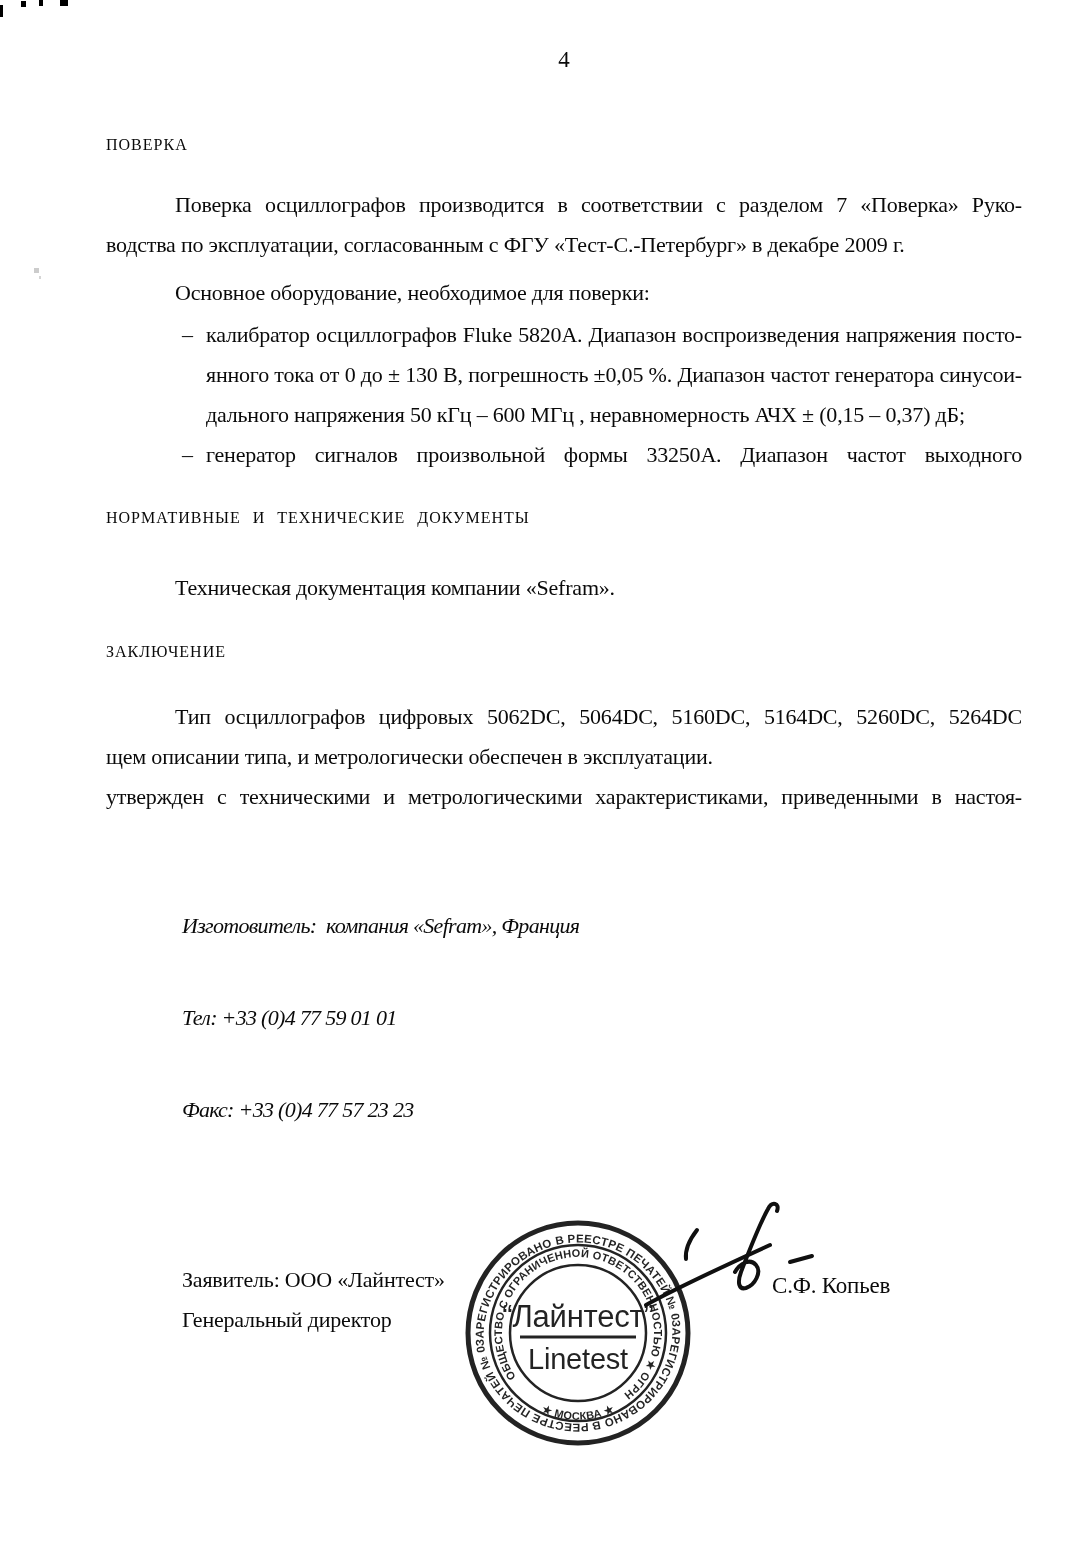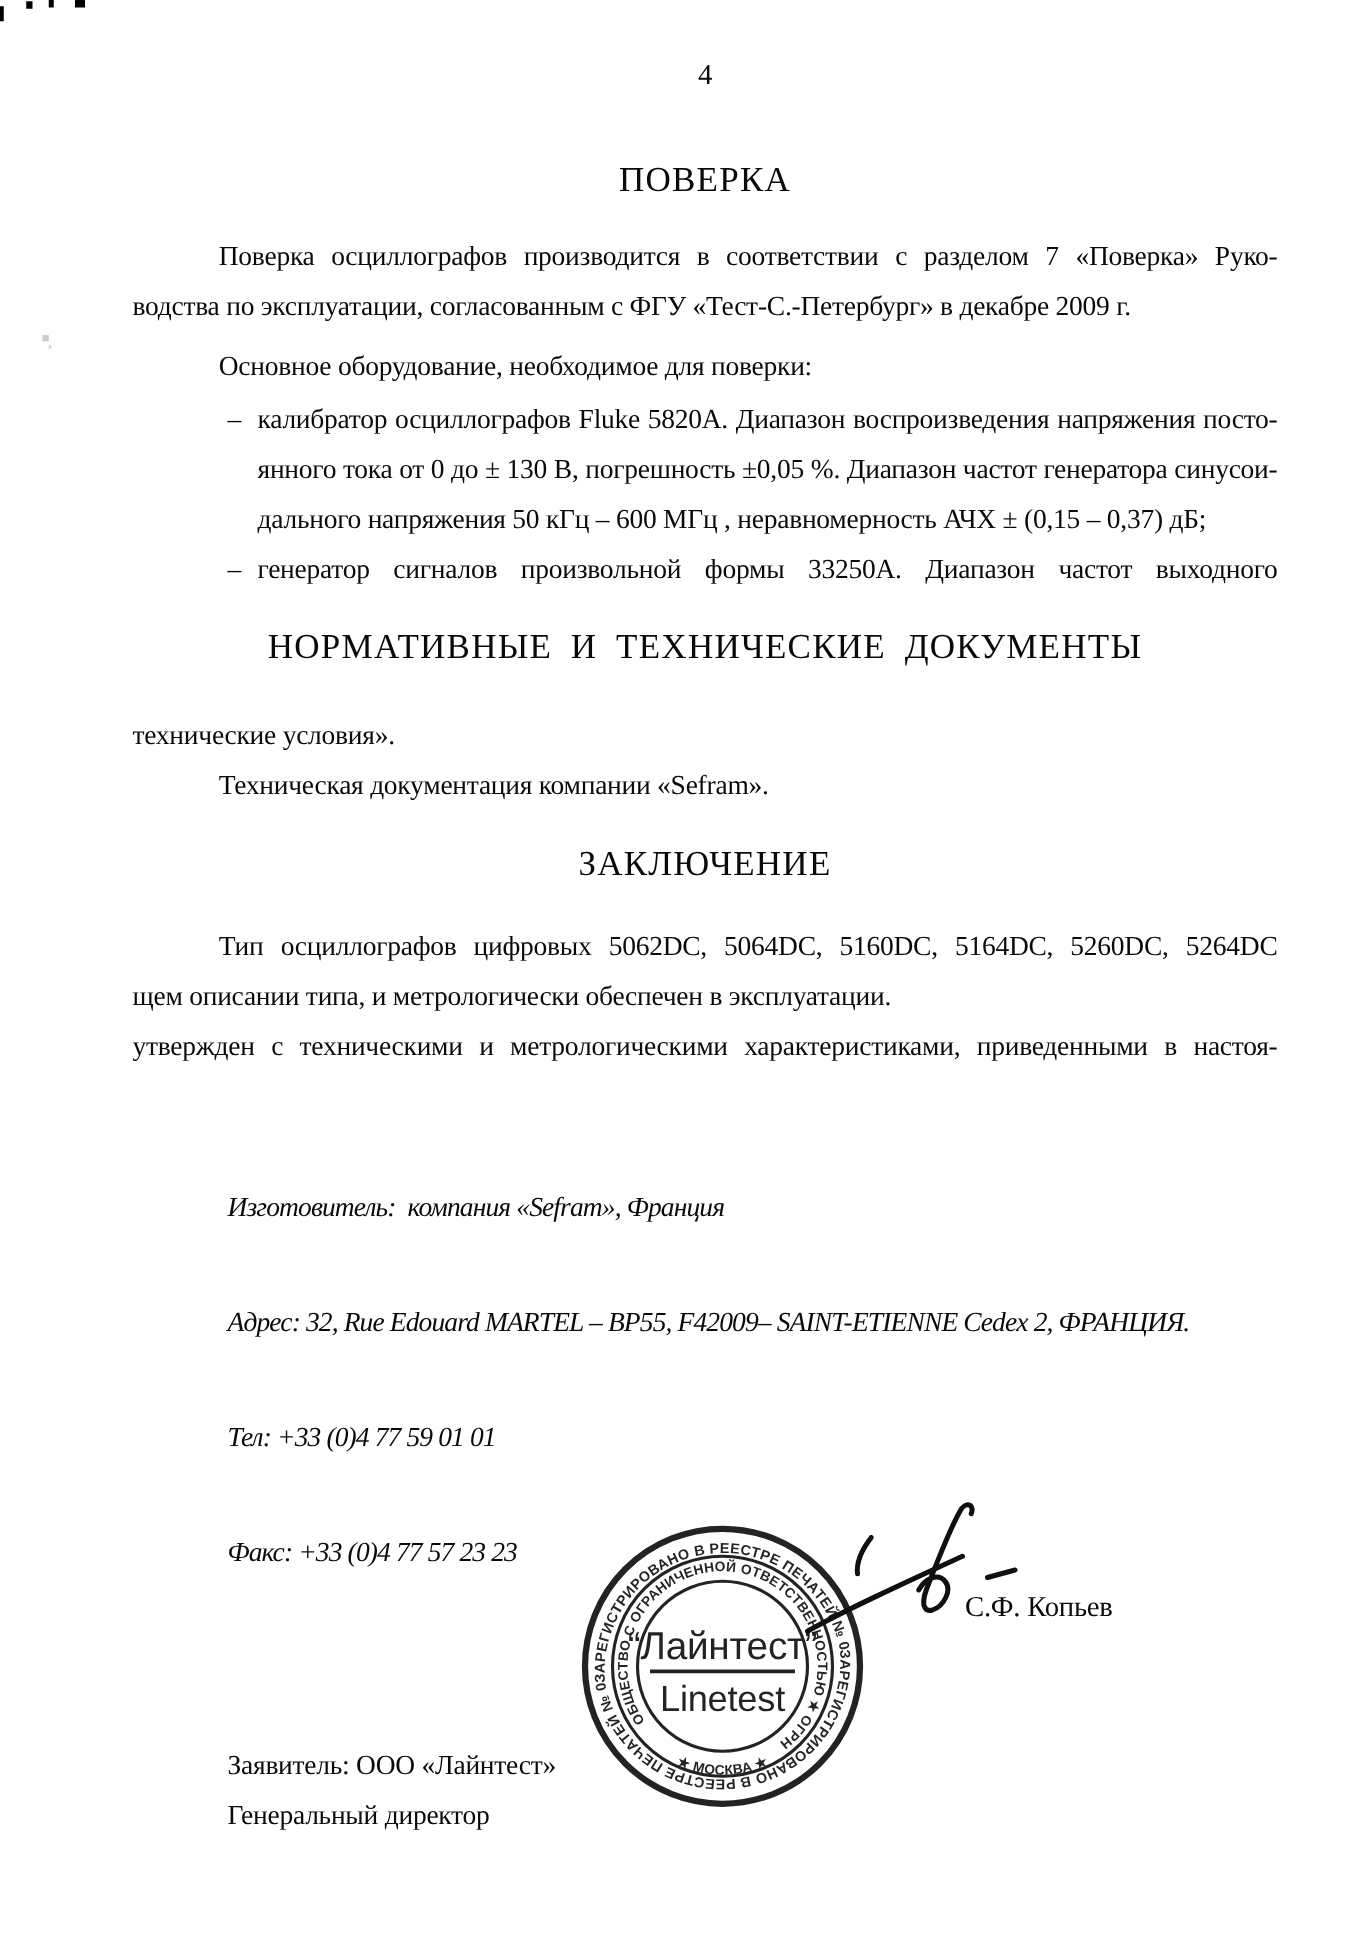--- a/index.html
+++ b/index.html
@@ -11,21 +11,21 @@
     font-family:"Liberation Serif", serif;
     font-size:22px;
     letter-spacing:-0.2px;
     color:#0a0a0a;
     overflow:hidden;
   }
   .flow { padding:20px 70px 0 106px; }
   .ln { line-height:40px; min-height:40px; }
   .just { text-align:justify; text-align-last:justify; }
   .firstline { text-indent:69px; }
-  .h { text-align:center; line-height:40px; font-size:28px; letter-spacing:1px; }
+  .h { text-align:left; line-height:40px; font-size:16px; letter-spacing:1px; }
   .h2sp { word-spacing:7px; }
   .pagenum { text-align:center; line-height:40px; margin-top:20px; font-size:23px; }
   .mt45 { margin-top:45px; } .mt20 { margin-top:20px; } .mt8 { margin-top:8px; }
   .mt2  { margin-top:2px; }  .mt7  { margin-top:7px; }  .mt23 { margin-top:23px; }
   .mt30 { margin-top:30px; } .mt18 { margin-top:24px; } .mt25 { margin-top:25px; }
   .mt37 { margin-top:37px; } .mt78 { margin-top:78px; }
   .li { position:relative; padding-left:100px; }
   .li .marker { position:absolute; left:76px; top:0; line-height:40px; }
   .addr-block { margin-left:76px; letter-spacing:-0.7px; white-space:pre-wrap;font-style:italic; }
   .appl-block { margin-left:76px; }
@@ -80,36 +80,34 @@
 
     <div class="li">
       <div class="marker">–</div>
       <div class="ln just">генератор сигналов произвольной формы 33250А. Диапазон частот выходного</div>
     </div>
 
 
     <div class="h h2sp mt23">НОРМАТИВНЫЕ И ТЕХНИЧЕСКИЕ ДОКУМЕНТЫ</div>
 
     <div class="mt30">
-      <div class="ln">технические условия».</div>
     </div>
 
     <div class="ln firstline">Техническая документация компании «Sefram».</div>
 
     <div class="h mt18">ЗАКЛЮЧЕНИЕ</div>
 
     <div class="mt25">
       <div class="ln just firstline">Тип осциллографов цифровых 5062DC, 5064DC, 5160DC, 5164DC, 5260DC, 5264DC</div>
       <div class="ln">щем описании типа, и метрологически обеспечен в эксплуатации.</div>
       <div class="ln just">утвержден с техническими и метрологическими характеристиками, приведенными в настоя-</div>
     </div>
 
     <div class="addr-block mt37">
       <div class="ln">Изготовитель:  компания «Sefram», Франция</div>
-      <div class="ln">Адрес: 32, Rue Edouard MARTEL – BP55, F42009– SAINT-ETIENNE Cedex 2, ФРАНЦИЯ.</div>
       <div class="ln">Тел: +33 (0)4 77 59 01 01</div>
       <div class="ln">Факс: +33 (0)4 77 57 23 23</div>
     </div>
 
     <div class="appl-block mt78">
       <div class="ln">Заявитель: ООО «Лайнтест»</div>
       <div class="ln">Генеральный директор</div>
     </div>
 
   </div>

